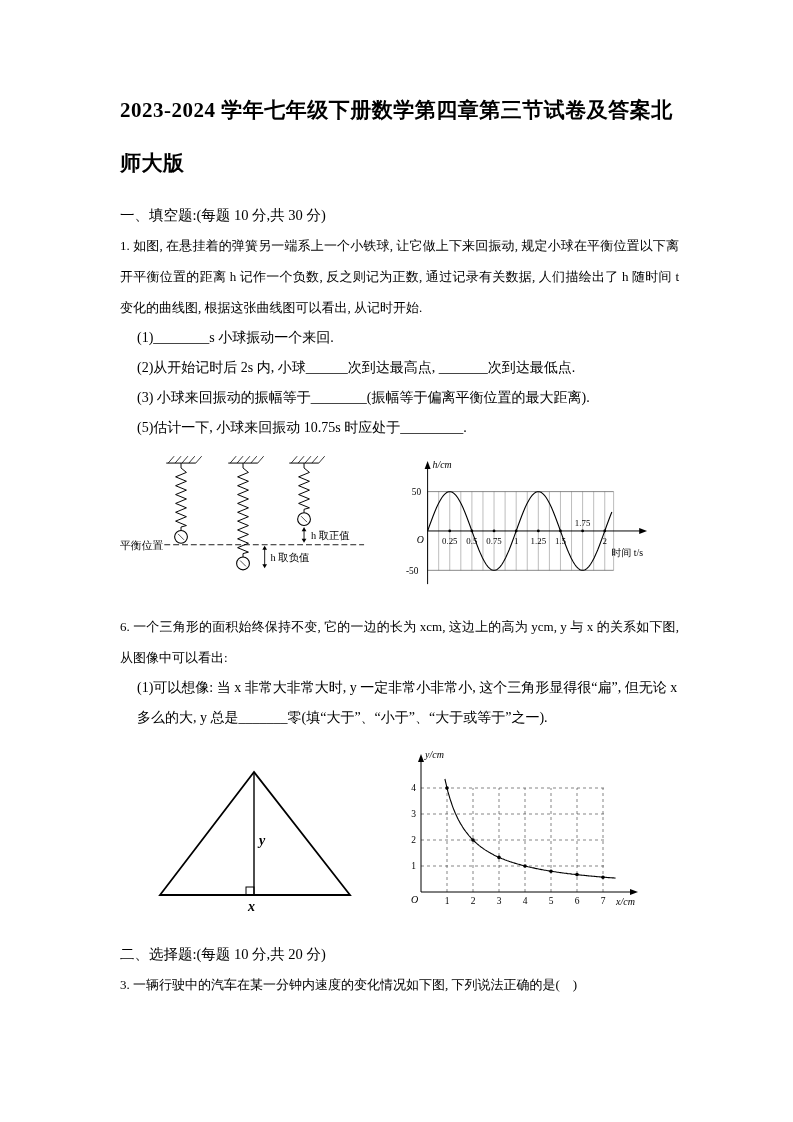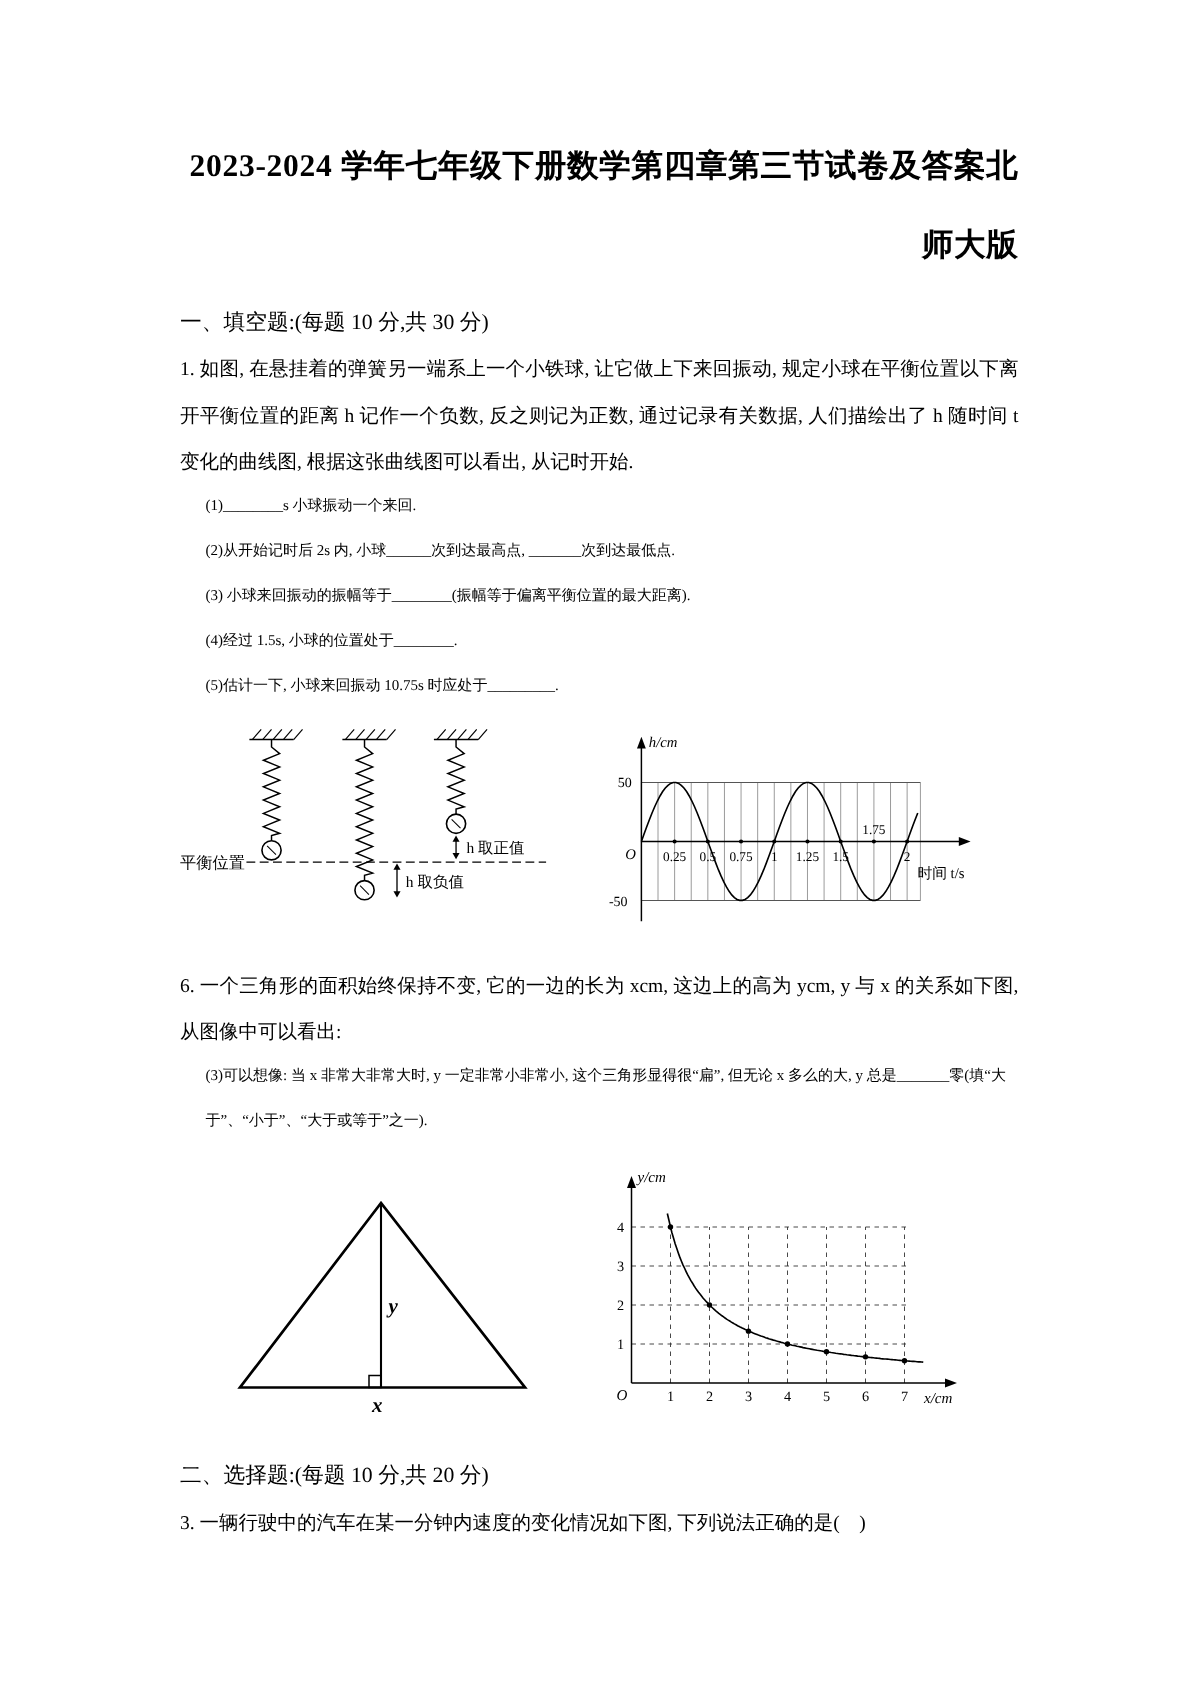--- a/index.html
+++ b/index.html
@@ -1,24 +1,24 @@
 <!DOCTYPE html>
 <html><head>
 <meta charset="utf-8">
 <style>
   *{box-sizing:border-box}
   html,body{margin:0;padding:0}
   body{width:793px;height:1122px;background:#fff;color:#000;
        font-family:"Liberation Serif","DejaVu Serif",serif;overflow:hidden}
   .page{padding:84px 114px 0 120px}
-  .title{font-size:21px;font-weight:700;text-align:right;line-height:53px;
+  .title{font-size:21px;font-weight:700;text-align:left;line-height:53px;
          margin:0 0 10px 0;letter-spacing:.5px}
   .sec{font-size:14.5px;line-height:30px;margin:0}
   .stem{font-size:13px;line-height:31px;text-align:justify;margin:0}
-  .sub{font-size:10px;line-height:30px;padding-left:17px;margin:0;white-space:pre-wrap}
+  .sub{font-size:14px;line-height:30px;padding-left:17px;margin:0;white-space:pre-wrap}
   .fig1{display:flex;align-items:flex-start;margin:10px 0 6px 0}
   .fig1 .gap{width:26px}
   .fig2{display:flex;align-items:flex-end;margin:12px 0 4px 30px}
   .fig2 .gap{width:34px}
   .q2stem{margin-top:4px}
   .sec2{margin-top:24px}
   svg{font-family:inherit;display:block}
   svg text{fill:#000}
 </style>
 </head>
@@ -27,21 +27,20 @@
 <div class="page">
 
   <h1 class="title">2023-2024 学年七年级下册数学第四章第三节试卷及答案北师大版</h1>
 
   <p class="sec">一、填空题:(每题 10 分,共 30 分)</p>
 
   <p class="stem">1. 如图, 在悬挂着的弹簧另一端系上一个小铁球, 让它做上下来回振动, 规定小球在平衡位置以下离开平衡位置的距离 h 记作一个负数, 反之则记为正数,  通过记录有关数据, 人们描绘出了 h 随时间 t 变化的曲线图, 根据这张曲线图可以看出,  从记时开始.</p>
   <p class="sub">(1)________s 小球振动一个来回.</p>
   <p class="sub">(2)从开始记时后 2s 内, 小球______次到达最高点, _______次到达最低点.</p>
   <p class="sub">(3) 小球来回振动的振幅等于________(振幅等于偏离平衡位置的最大距离).</p>
-  <p class="sub">(4)经过 1.5s, 小球的位置处于________.</p>
   <p class="sub">(5)估计一下, 小球来回振动 10.75s 时应处于_________.</p>
 
   <div class="fig1">
     <svg width="262" height="152" viewBox="0 0 262 152">
       <line x1="45" y1="92" x2="248" y2="92" stroke="#000" stroke-width="0.9" stroke-dasharray="6 3"></line>
       <g id="spring-layer">
           <line x1="47" y1="9" x2="77" y2="9" stroke="#000" stroke-width="1"></line>
           <line x1="49" y1="9" x2="55" y2="2" stroke="#000" stroke-width="0.8"></line>
           <line x1="56" y1="9" x2="62" y2="2" stroke="#000" stroke-width="0.8"></line>
           <line x1="63" y1="9" x2="69" y2="2" stroke="#000" stroke-width="0.8"></line>
@@ -128,21 +127,21 @@
         </g>
       <text x="30" y="14" font-size="10" font-style="italic">h/cm</text>
       <text x="9" y="41" font-size="9.5">50</text>
       <text x="3" y="122" font-size="9.5">-50</text>
       <text x="14" y="90" font-size="10" font-style="italic">O</text>
       <text x="212" y="103" font-size="10">时间 t/s</text>
     </svg>
   </div>
 
   <p class="stem q2stem">6. 一个三角形的面积始终保持不变, 它的一边的长为 xcm, 这边上的高为 ycm, y 与 x 的关系如下图, 从图像中可以看出:</p>
-  <p class="sub">(3)可以想像: 当 x 非常大非常大时, y 一定非常小非常小, 这个三角形显得很“扁”, 但无论 x 多么的大, y 总是_______零(填“大于”、“小于”、“大于或等于”之一).</p>
+  <p class="sub">(1)可以想像: 当 x 非常大非常大时, y 一定非常小非常小, 这个三角形显得很“扁”, 但无论 x 多么的大, y 总是_______零(填“大于”、“小于”、“大于或等于”之一).</p>
 
   <div class="fig2">
     <svg width="212" height="155" viewBox="0 0 212 155">
       <path d="M104 12 L10 135 L200 135 Z" fill="none" stroke="#000" stroke-width="1.8"></path>
       <line x1="104" y1="12" x2="104" y2="135" stroke="#000" stroke-width="1.4"></line>
       <rect x="96" y="127" width="8" height="8" fill="none" stroke="#000" stroke-width="1"></rect>
       <text x="109" y="85" font-size="14" font-weight="bold" font-style="italic">y</text>
       <text x="98" y="151" font-size="14" font-weight="bold" font-style="italic">x</text>
     </svg>
     <div class="gap"></div>

